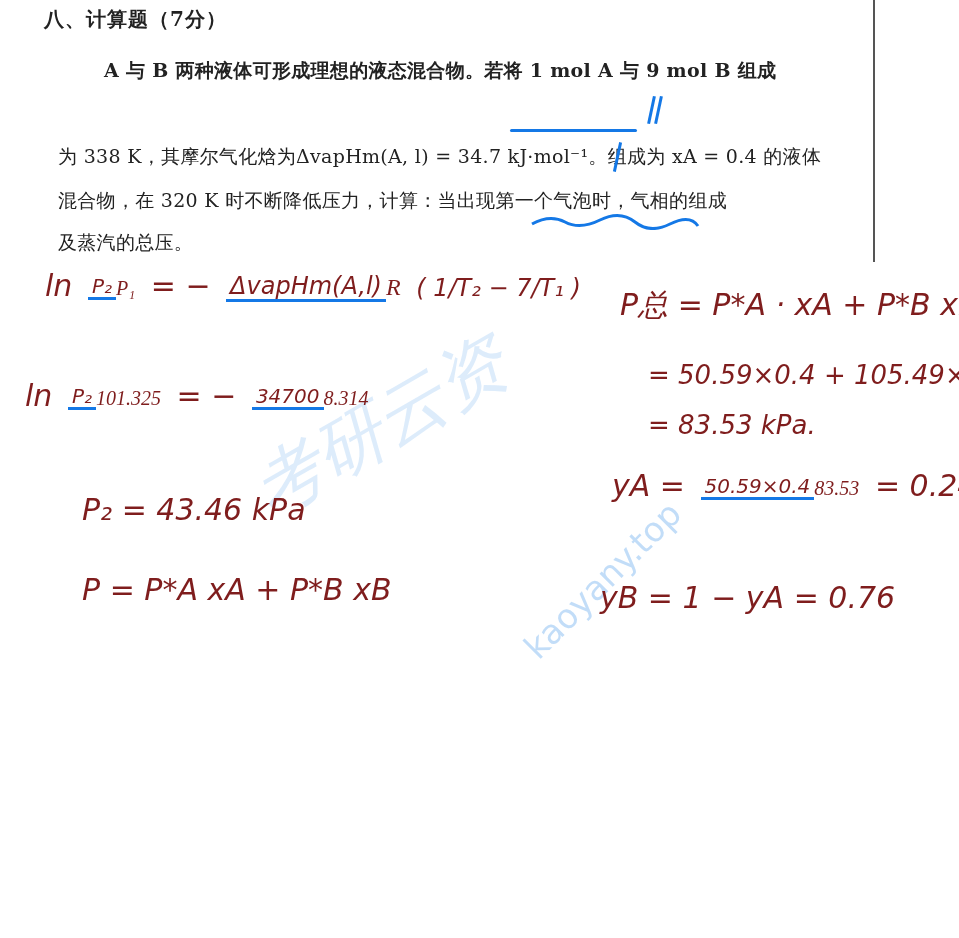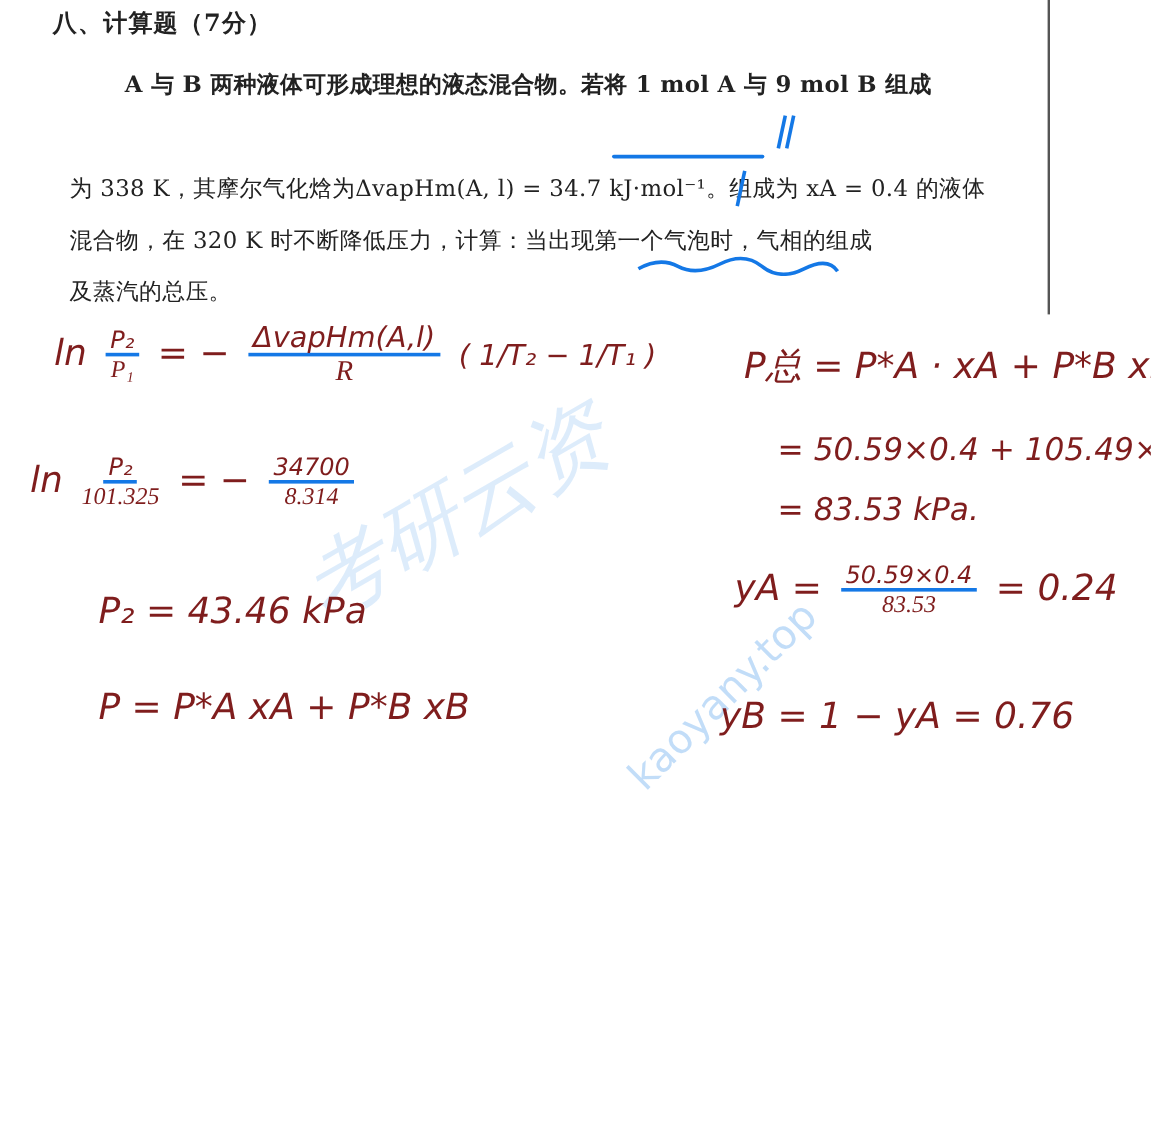--- a/index.html
+++ b/index.html
@@ -6,21 +6,21 @@
   body { width:959px; height:938px; position:relative; overflow:hidden; font-family:"DejaVu Serif", serif; }
   .page { position:absolute; left:0; top:0; width:759px; height:938px; background:#fff; }
   .border-line { position:absolute; left:873px; top:0; width:2px; height:262px; background:#555; }
   .printed { position:absolute; color:#222; font-family:"DejaVu Serif", serif; }
   .q-title { left:44px; top:6px; font-size:20px; font-weight:bold; letter-spacing:1px; }
   .p-line { left:58px; font-size:19px; white-space:nowrap; letter-spacing:0.3px; }
   .p-line.first { left:104px;font-weight:bold; }
   .hw { position:absolute; color:#7f1d1d; font-family:"DejaVu Sans", sans-serif; font-style:italic; white-space:nowrap; }
   .hw-big { font-size:30px; }
   .hw-mid { font-size:26px; }
-  .frac { display:inline-flex; flex-direction:column; align-items:center; vertical-align:middle; margin:0 6px; }
+  .frac { display:inline-flex; flex-direction:row; align-items:center; vertical-align:middle; margin:0 6px; }
   .frac .num { border-bottom:3px solid #1478e6; padding:0 4px; line-height:1.1; }
   .frac .den { line-height:1.1;font-family:Liberation Serif, serif; }
   .sm { font-size:20px; }
   .underline-straight { position:absolute; left:510px; top:129px; width:127px; height:3px; background:#1478e6; border-radius:2px; }
   .slash-mark { position:absolute; width:3px; background:#1478e6; transform:rotate(12deg); }
   .watermark { position:absolute; color:rgba(120,180,240,0.25); font-family:"DejaVu Sans", sans-serif; font-size:70px; font-style:italic; transform:rotate(-30deg); white-space:nowrap; }
   .wm-url { position:absolute; color:rgba(120,180,240,0.45); font-family:"DejaVu Sans", sans-serif; font-size:34px; transform:rotate(-45deg); left:500px; top:560px; white-space:nowrap; }
 </style>
 </head>
 <body>
@@ -49,21 +49,21 @@
     <span>ln</span>
     <span class="frac">
         <span class="num sm">P₂</span>
         <span class="den sm">P₁</span>
       </span>
     <span>= −</span>
     <span class="frac">
         <span class="num" style="font-size:24px">ΔvapHm(A,l)</span>
         <span class="den" style="font-size:24px">R</span>
       </span>
-    <span style="font-size:24px">( 1/T₂ − 1/T₁ )</span>
+    <span style="font-size:24px">( 1/T₂ − 7/T₁ )</span>
   </div>
 
   <div class="hw hw-big" style="left:25px;top:378px">
     <span>ln</span>
     <span class="frac">
         <span class="num sm">P₂</span>
         <span class="den sm">101.325</span>
       </span>
     <span>= −</span>
     <span class="frac">

